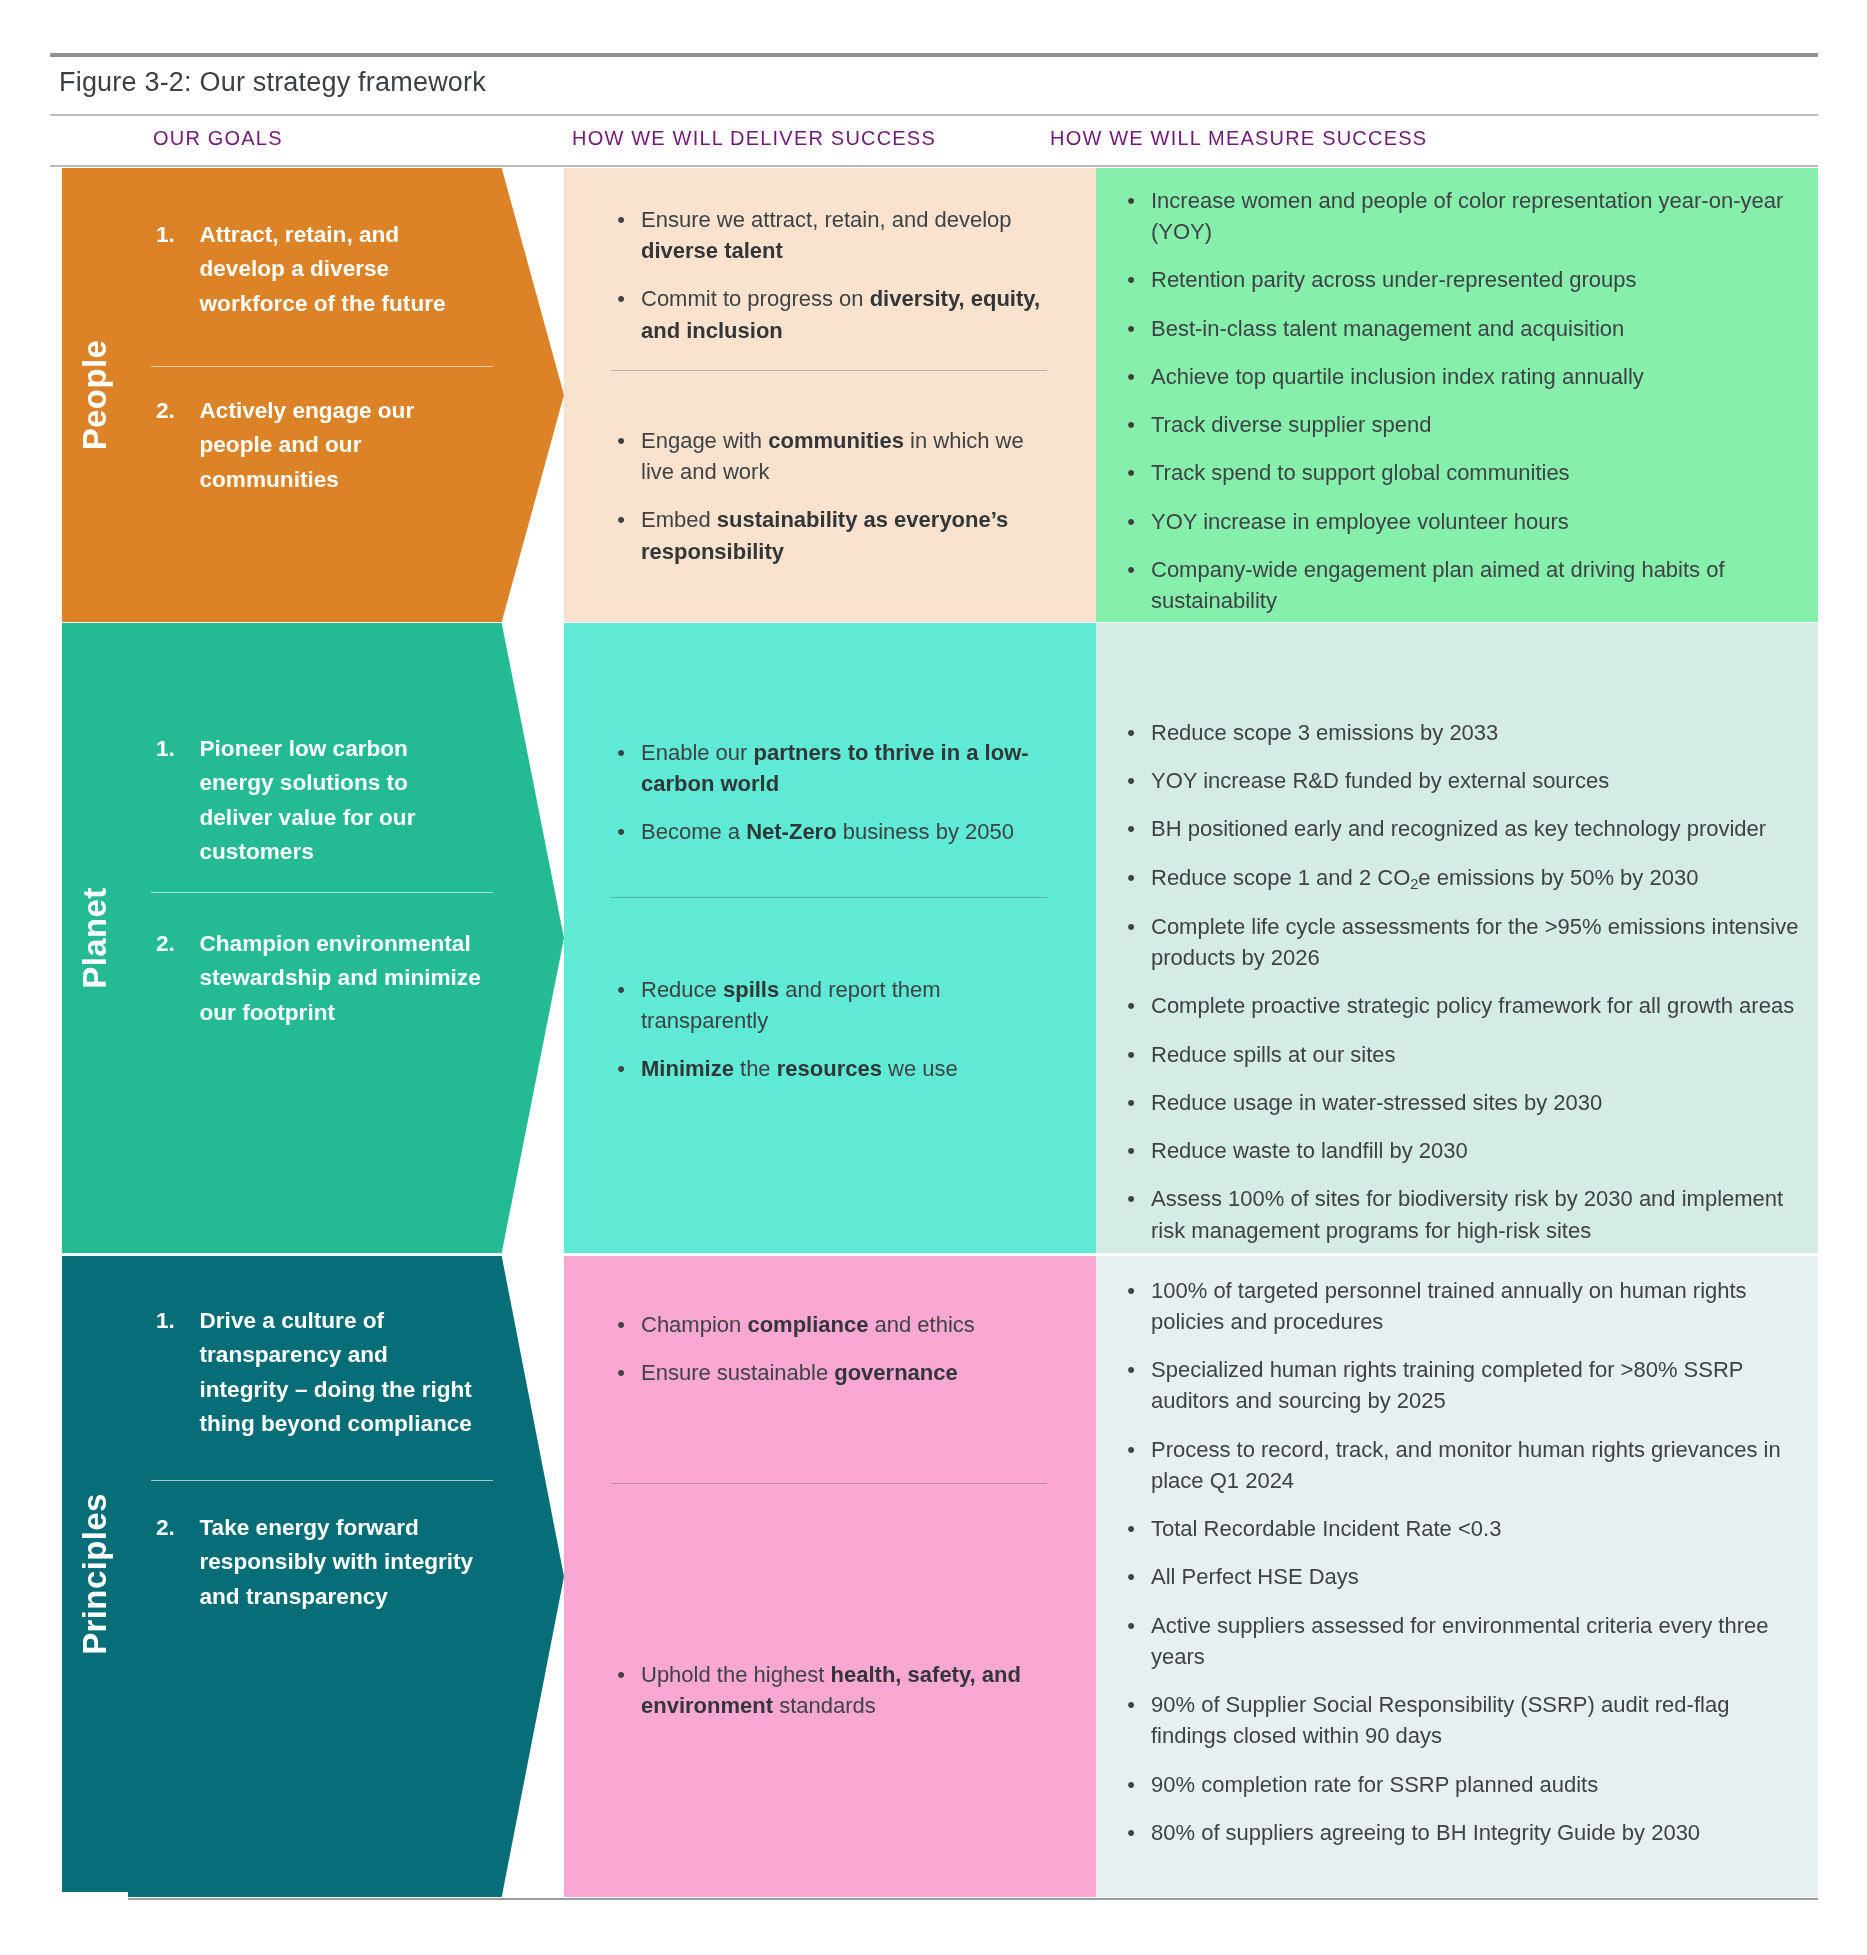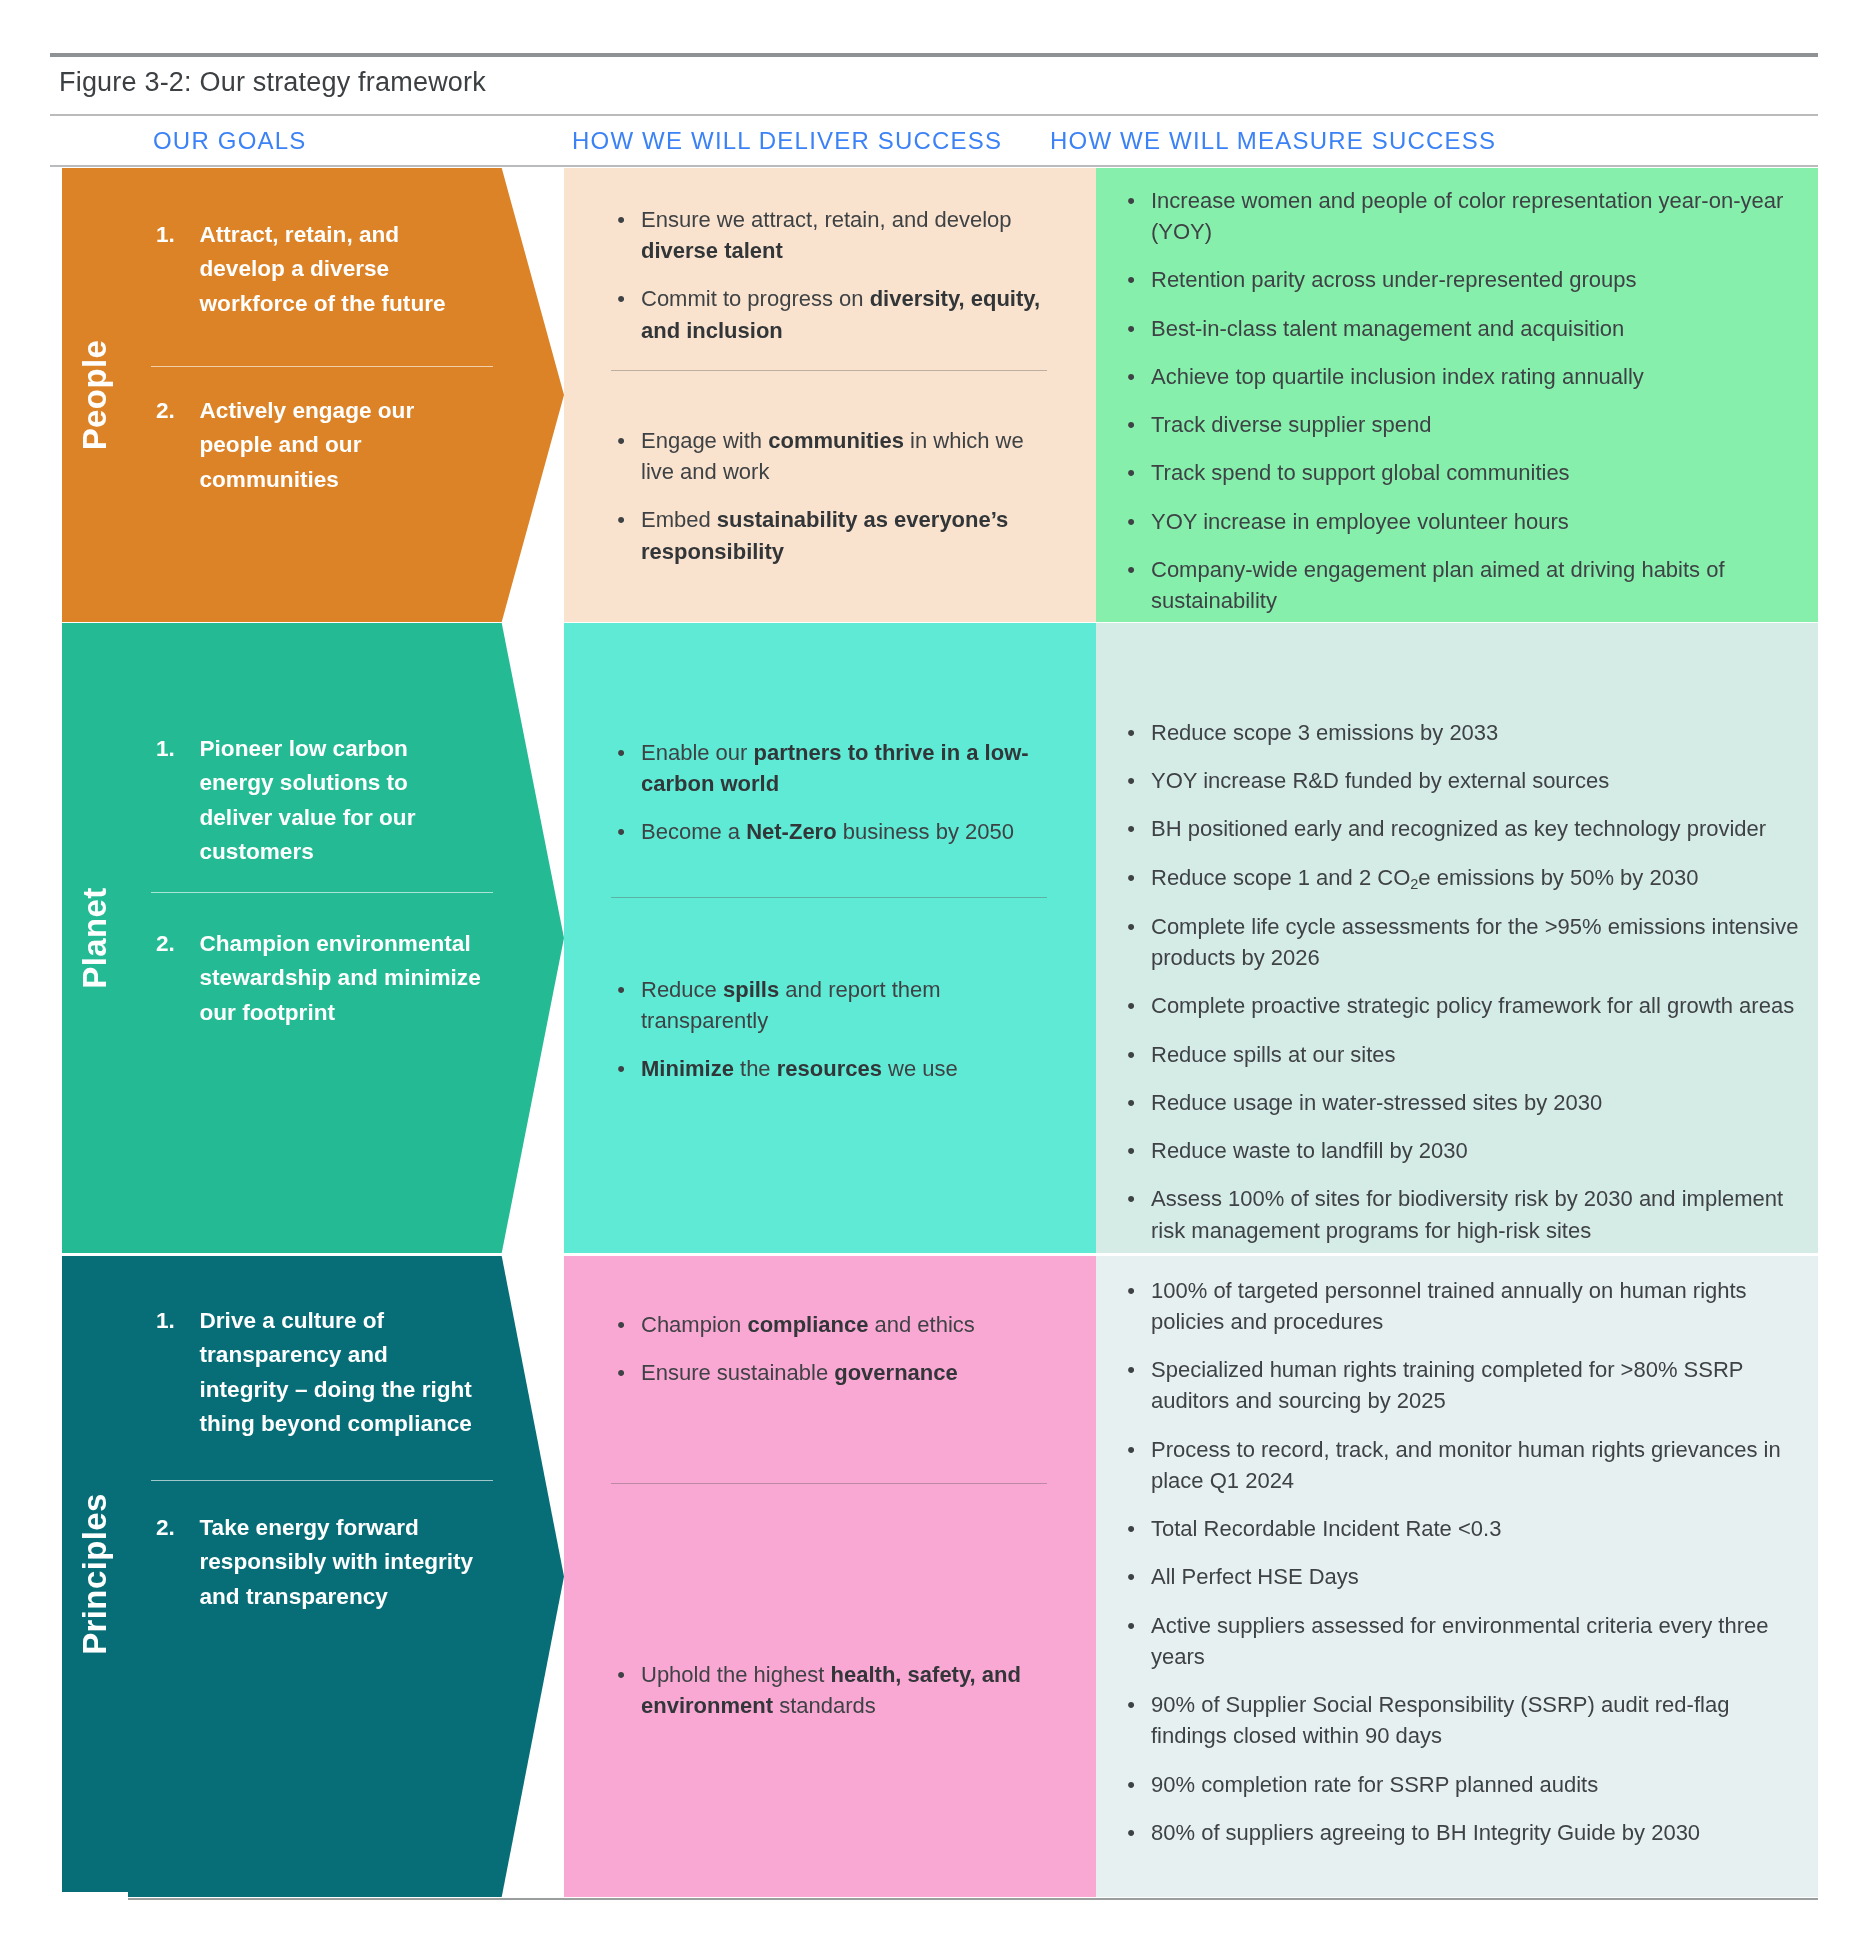--- a/index.html
+++ b/index.html
@@ -28,21 +28,21 @@
     white-space: nowrap;
   }
   .title-rule {
     position: absolute; left: 50px; top: 114px;
     width: 1768px; height: 1.6px;
     background: #b9bbbd;
   }
 
   .col-head {
     position: absolute; top: 127px;
-    font-size: 24px; color: #3b82f6;
+    font-size: 20px; color: #701a75;
     letter-spacing: 1.2px;
     white-space: nowrap;
   }
   .col-head.c1 { left: 153px; }
   .col-head.c2 { left: 572px; }
   .col-head.c3 { left: 1050px; }
 
   .head-rule {
     position: absolute; left: 50px; top: 165px;
     width: 1768px; height: 1.6px;

